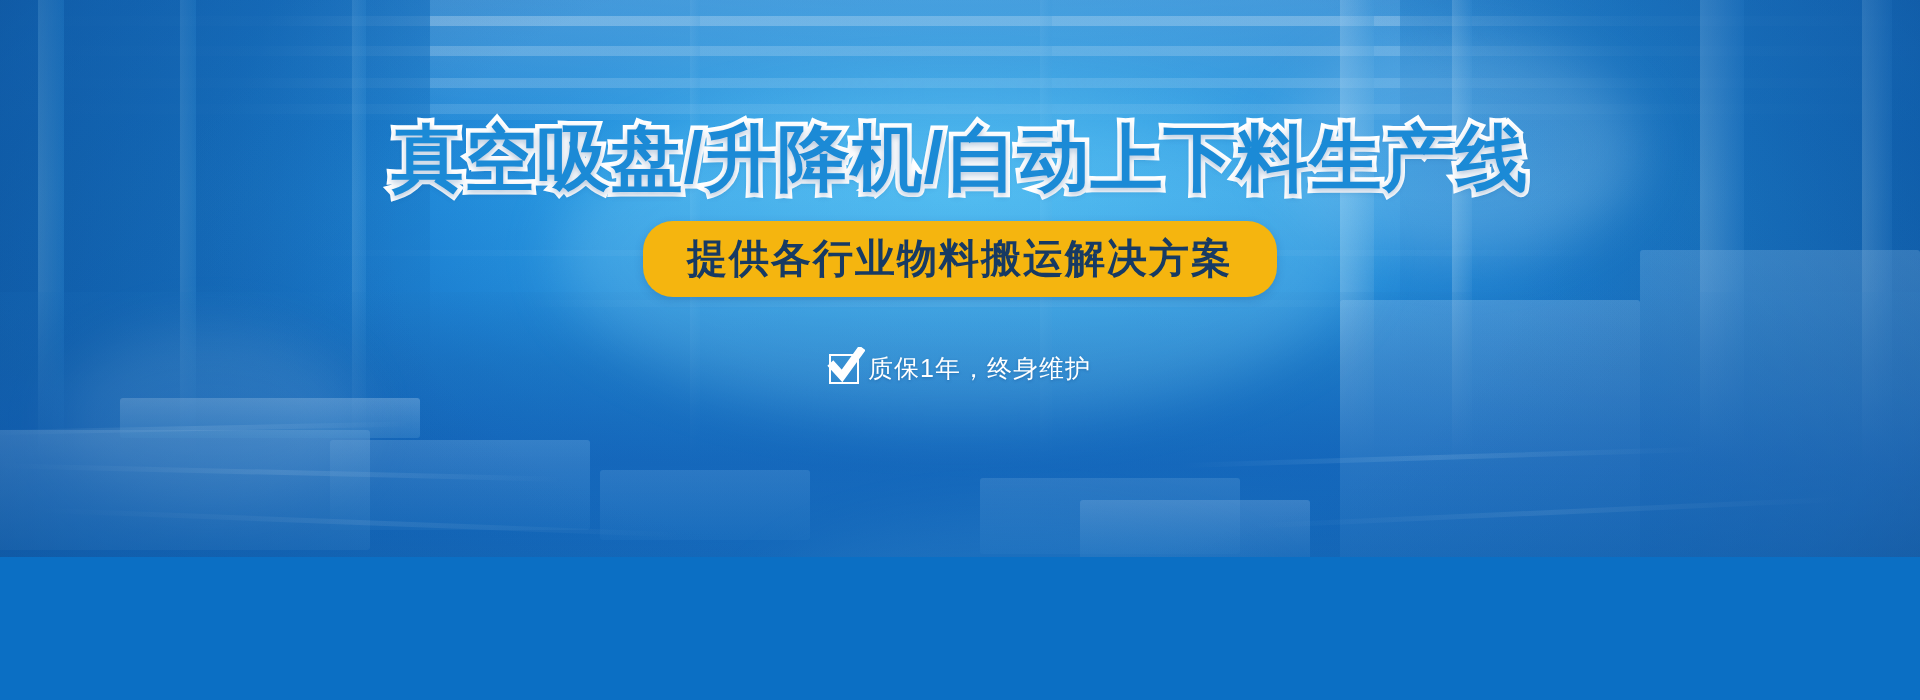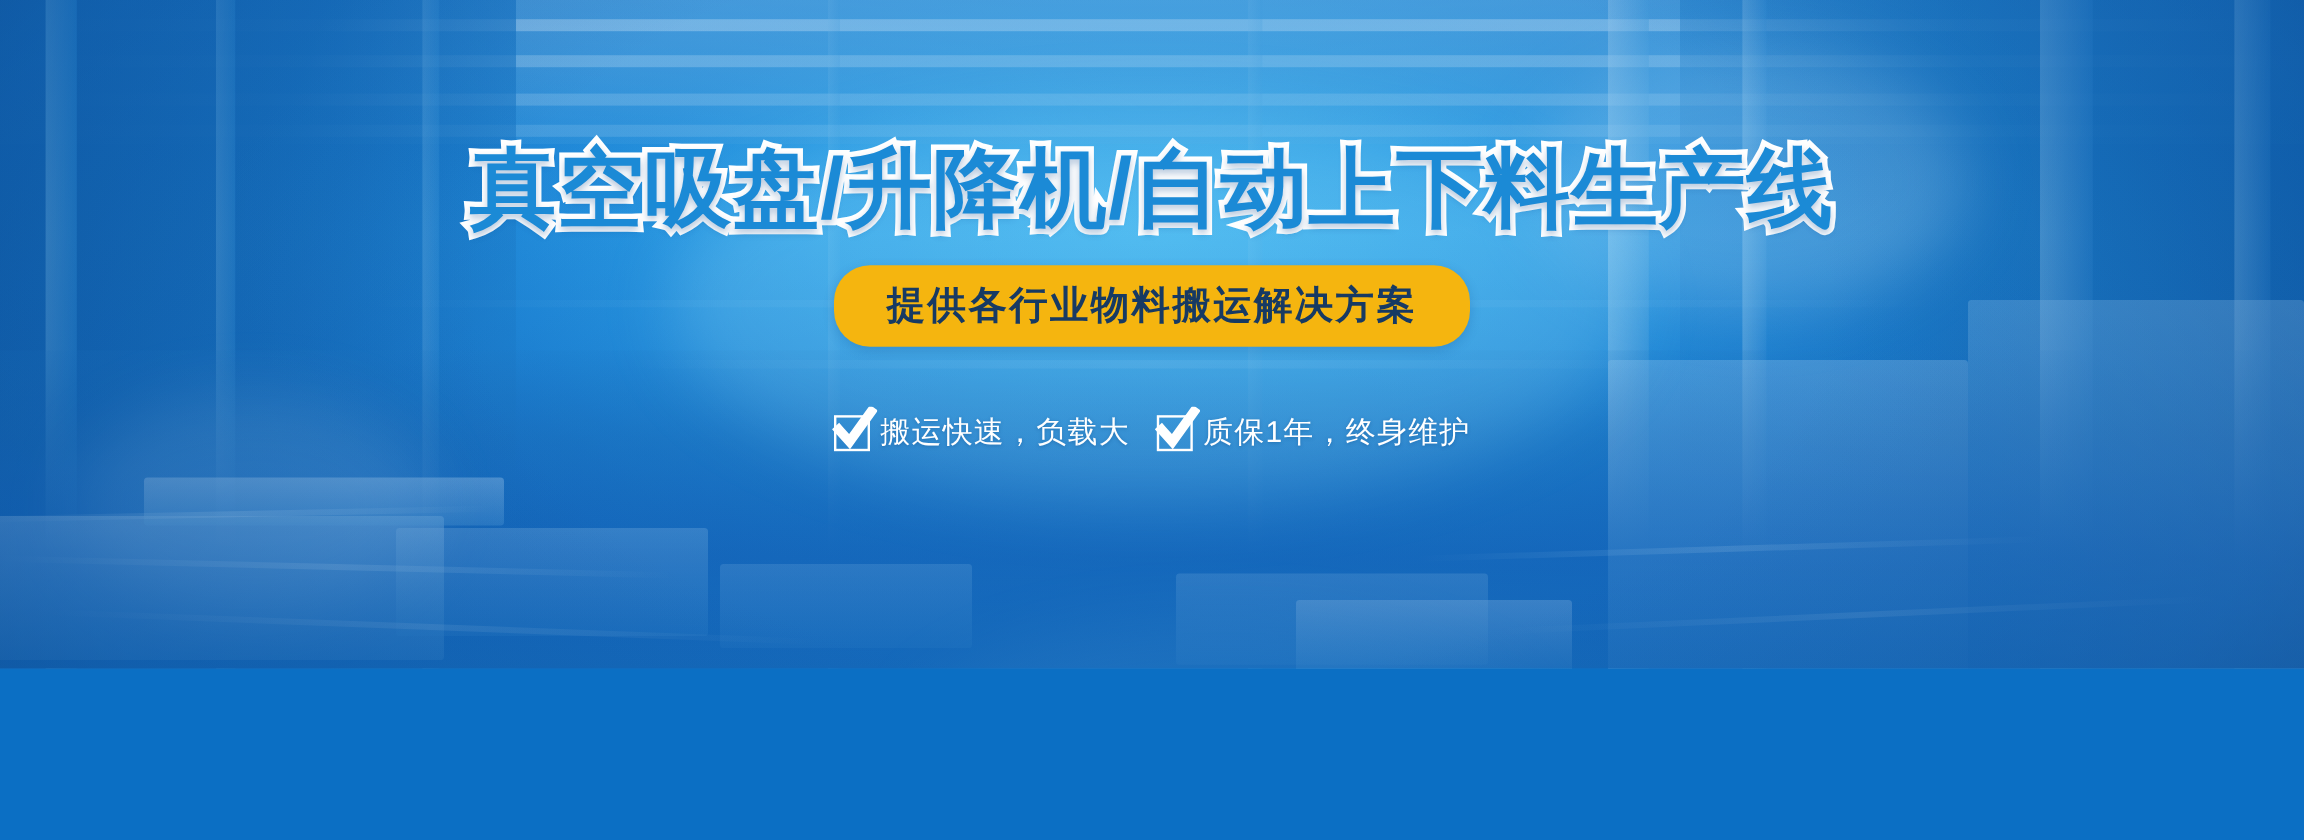--- a/index.html
+++ b/index.html
@@ -93,21 +93,21 @@
     white-space:nowrap;
     -webkit-text-stroke:9px #ffffff;
     paint-order:stroke fill;
     text-shadow:0 3px 6px rgba(10,70,140,.30);
   }
 
   .badge{
     margin-top:22px;
     background:#f5b50f;
     color:#173a63;
-    font-size:32px;
+    font-size:40px;
     font-weight:bold;
     letter-spacing:2px;
     line-height:1;
     padding:17px 44px 19px;
     border-radius:30px;
     white-space:nowrap;
     box-shadow:0 3px 9px rgba(12,70,135,.22);
   }
 
   .features{
@@ -195,28 +195,20 @@
   </div>
 
   <div class="content">
 
     <h1 class="headline">真空吸盘/升降机/自动上下料生产线</h1>
 
     <div class="badge">提供各行业物料搬运解决方案</div>
 
     <div class="features">
 
-      <div class="feature">
-        <span class="check-icon">
-          <svg viewBox="0 0 38 38" aria-hidden="true">
-            <path d="M6 19 L15 29 L33 4" fill="none" stroke="#ffffff" stroke-width="8" stroke-linecap="square" stroke-linejoin="miter"></path>
-          </svg>
-        </span>
-        <span class="feature-label">搬运快速，负载大</span>
-      </div>
 
 
       <div class="feature">
         <span class="check-icon">
           <svg viewBox="0 0 38 38" aria-hidden="true">
             <path d="M6 19 L15 29 L33 4" fill="none" stroke="#ffffff" stroke-width="8" stroke-linecap="square" stroke-linejoin="miter"></path>
           </svg>
         </span>
         <span class="feature-label">质保1年，终身维护</span>
       </div>

